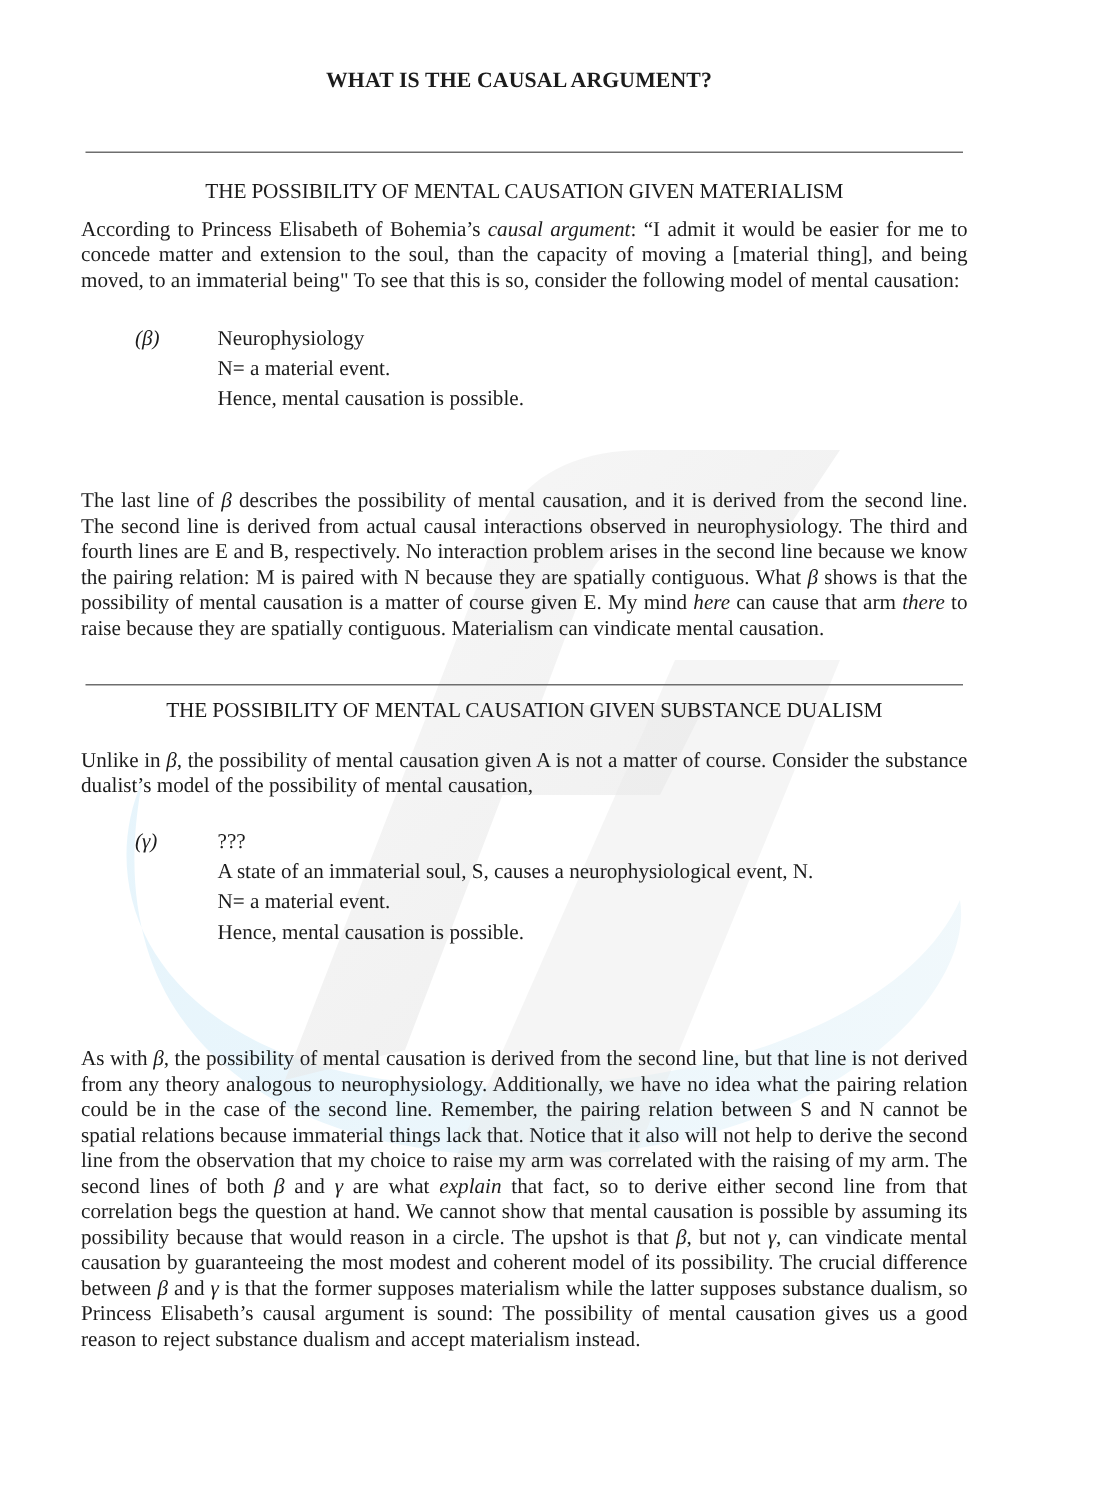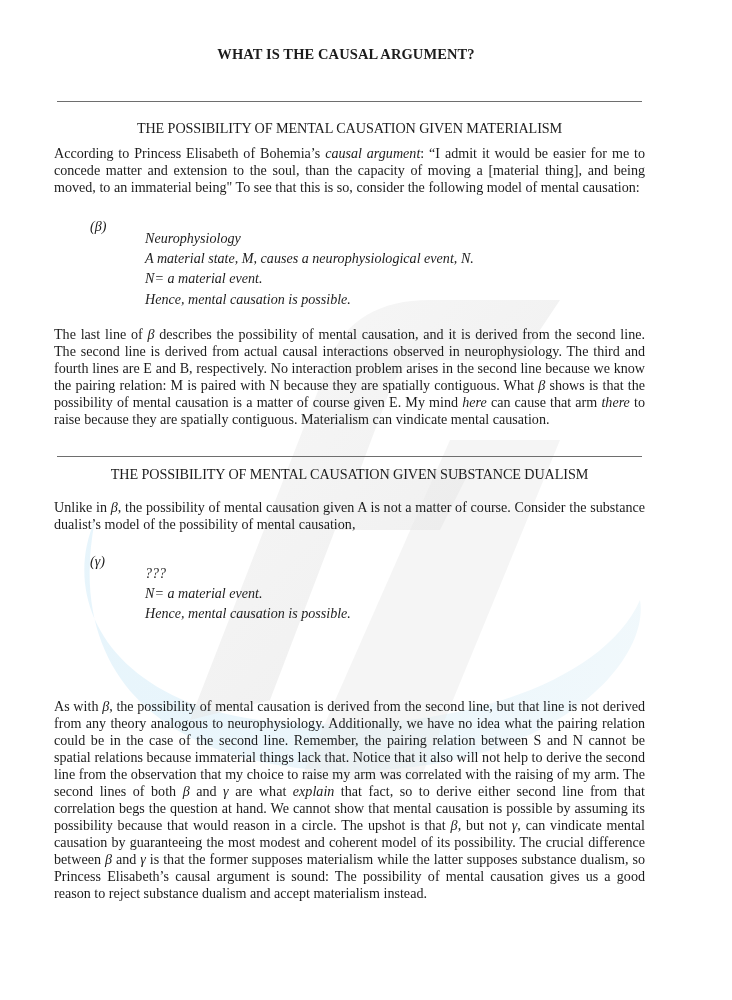--- a/index.html
+++ b/index.html
@@ -16,21 +16,21 @@
     .rule { position: absolute; left: 57px; width: 585px; height: 0; border-top: 1.3px solid #6e6e6e; }
     .section-heading {
       position: absolute; left: 57px; width: 585px; text-align: center; font-size: 14.2px; letter-spacing: -0.1px;
     }
     .para {
       position: absolute; left: 54px; width: 591px; font-size: 14.1px; line-height: 17px; text-align: justify;
       text-align-last: left;
     }
     .model { position: absolute; left: 90px; font-size: 14.1px; line-height: 20.2px; }
     .model .label { position: absolute; left: 0; top: 0; width: 40px; font-style: italic; }
-    .model .lines { position: absolute; left: 55px; top: 12px; white-space: nowrap; font-style: italic; }
+    .model .lines { position: absolute; left: 55px; top: 0; white-space: nowrap; }
     .model .line { display: block; }
     em { font-style: italic; }
   </style>
 </head>
 <body>
 
 <svg class="watermark" viewBox="0 0 732 1000" xmlns="http://www.w3.org/2000/svg">
   <defs>
     <linearGradient id="g1" x1="0" y1="0" x2="1" y2="1">
       <stop offset="0" stop-color="#f2f2f2"></stop>
@@ -55,41 +55,41 @@
   <div class="section-heading" style="top:120px">THE POSSIBILITY OF MENTAL CAUSATION GIVEN MATERIALISM</div>
 
   <div class="para" style="top:145px">
     <span>According to Princess Elisabeth of Bohemia’s </span><em>causal argument</em><span>: “I admit it would be easier for me to concede matter and extension to the soul, than the capacity of moving a [material thing], and being moved, to an immaterial being" To see that this is so, consider the following model of mental causation:</span>
   </div>
 
   <div class="model" style="top:216px">
     <span class="label">(β)</span>
     <div class="lines">
       <span class="line">Neurophysiology</span>
-      <span class="line">A material state, M, causes a neurophysiological event, N.</span>
       <span class="line">N= a material event.</span>
       <span class="line">Hence, mental causation is possible.</span>
     </div>
   </div>
 
   <div class="para" style="top:326px">
     <span>The last line of </span><em>β</em><span> describes the possibility of mental causation, and it is derived from the second line. The second line is derived from actual causal interactions observed in neurophysiology. The third and fourth lines are E and B, respectively. No interaction problem arises in the second line because we know the pairing relation: M is paired with N because they are spatially contiguous. What </span><em>β</em><span> shows is that the possibility of mental causation is a matter of course given E. My mind </span><em>here</em><span> can cause that arm </span><em>there</em><span> to raise because they are spatially contiguous. Materialism can vindicate mental causation.</span>
   </div>
 
   <div class="rule" style="top:456px"></div>
   <div class="section-heading" style="top:466px">THE POSSIBILITY OF MENTAL CAUSATION GIVEN SUBSTANCE DUALISM</div>
 
   <div class="para" style="top:499px">
     <span>Unlike in </span><em>β</em><span>, the possibility of mental causation given A is not a matter of course. Consider the substance dualist’s model of the possibility of mental causation,</span>
   </div>
 
   <div class="model" style="top:551px">
     <span class="label">(γ)</span>
     <div class="lines">
       <span class="line">???</span>
+      <span class="line">A state of an immaterial soul, S, causes a neurophysiological event, N.</span>
       <span class="line">N= a material event.</span>
       <span class="line">Hence, mental causation is possible.</span>
     </div>
   </div>
 
   <div class="para" style="top:698px">
     <span>As with </span><em>β</em><span>, the possibility of mental causation is derived from the second line, but that line is not derived from any theory analogous to neurophysiology. Additionally, we have no idea what the pairing relation could be in the case of the second line. Remember, the pairing relation between S and N cannot be spatial relations because immaterial things lack that. Notice that it also will not help to derive the second line from the observation that my choice to raise my arm was correlated with the raising of my arm. The second lines of both </span><em>β</em><span> and </span><em>γ</em><span> are what </span><em>explain</em><span> that fact, so to derive either second line from that correlation begs the question at hand. We cannot show that mental causation is possible by assuming its possibility because that would reason in a circle. The upshot is that </span><em>β</em><span>, but not </span><em>γ</em><span>, can vindicate mental causation by guaranteeing the most modest and coherent model of its possibility. The crucial difference between </span><em>β</em><span> and </span><em>γ</em><span> is that the former supposes materialism while the latter supposes substance dualism, so Princess Elisabeth’s causal argument is sound: The possibility of mental causation gives us a good reason to reject substance dualism and accept materialism instead.</span>
   </div>
 </div>
 

